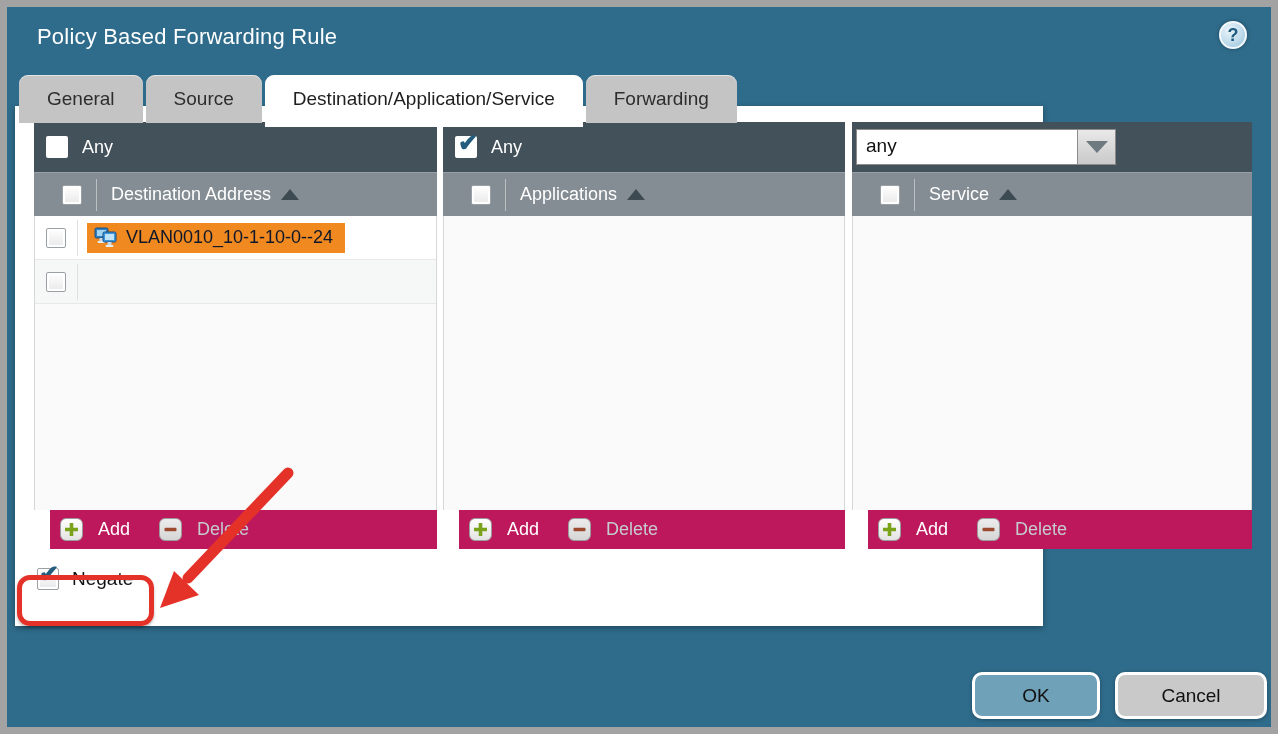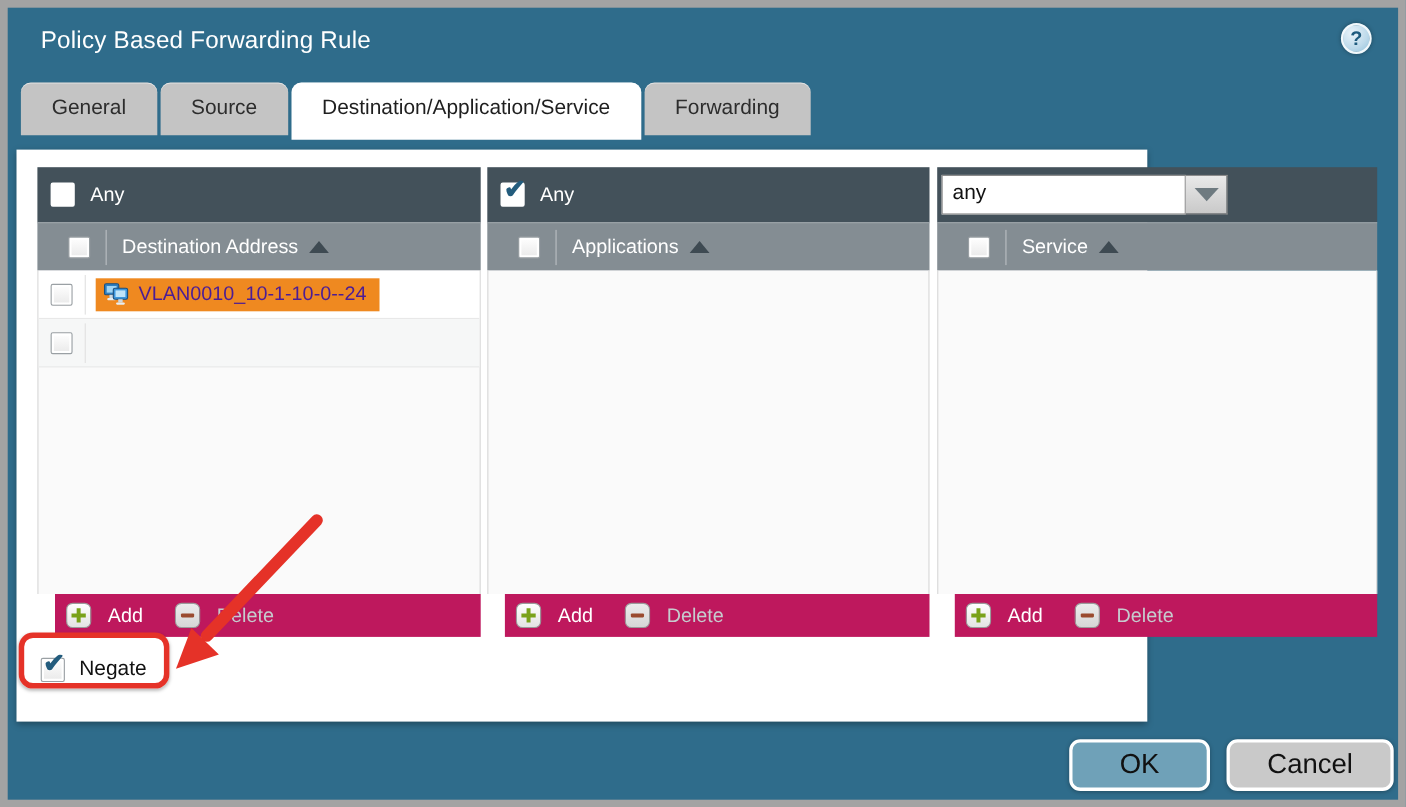--- a/index.html
+++ b/index.html
@@ -34,21 +34,21 @@
     background:#C4C4C4; color:#2d2d2d; font-size:19px;
     border-radius:9px 9px 0 0; cursor:pointer;
     box-shadow:inset 0 1px 0 rgba(255,255,255,.55);
   }
   .tab.active {
     background:#fff; height:52px; color:#1f1f1f; z-index:4;
   }
 
   
   .panel {
-    position:absolute; left:8px; top:129px; width:1028px; height:520px;
+    position:absolute; left:8px; top:99px; width:1028px; height:520px;
     background:#fff; z-index:2;
     box-shadow:0 2px 6px rgba(0,0,0,.35);
   }
 
   
   .col { position:absolute; top:16px; height:427px; display:flex; flex-direction:column; }
   .col-1 { left:19px;  width:403px; }
   .col-2 { left:428px; width:402px; }
   .col-3 { left:837px; width:400px; }
 
@@ -72,21 +72,21 @@
   .row {
     height:44px; display:flex; align-items:center; padding-left:11px;
     background:#fff; border-bottom:1px solid #e8e8e8;
   }
   .row:nth-child(2) { background:#F6F7F7; }
   .row .divider { width:1px; height:36px; background:#e0e0e0; margin:0 9px 0 11px; }
 
   .badge {
     display:inline-flex; align-items:center; gap:8px;
     background:#EF8920; height:30px; padding:0 12px 0 7px;
-    color:#4c1d95; font-size:18px;
+    color:#0f172a; font-size:18px;
   }
 
   .col-footer {
     height:39px; background:#be185d; display:flex; align-items:center;
     padding-left:10px; gap:15px; flex:none;margin-left:16px;
   }
   .btn-ic {
     width:23px; height:23px; border-radius:6px; display:flex;
     align-items:center; justify-content:center; flex:none; cursor:pointer;
     background:linear-gradient(#ffffff,#e3e3e3); border:1px solid #9b9b9b;
@@ -145,21 +145,21 @@
     position:absolute; left:10px; top:568px; width:137px; height:51px;
     border:5px solid #E53228; border-radius:13px; z-index:10;
     box-shadow:0 2px 3px rgba(0,0,0,.25); pointer-events:none;
   }
   .arrow-svg { position:absolute; left:0; top:0; z-index:11; pointer-events:none; }
 
   
   .dlg-btn {
     position:absolute; top:665px; height:47px;
     border:3px solid #fff; border-radius:10px;
-    font-size:25px; color:#111; font-family:"Liberation Sans", sans-serif;
+    font-size:19px; color:#111; font-family:"Liberation Sans", sans-serif;
     display:flex; align-items:center; justify-content:center; cursor:pointer;
     box-shadow:0 1px 4px rgba(0,0,0,.3);
   }
   .ok { left:965px; width:128px; background:#6FA1B8; }
   .cancel { left:1108px; width:152px; background:#C9C9C9; }
 </style>
 </head>
 <body>
 
 <div class="window">

